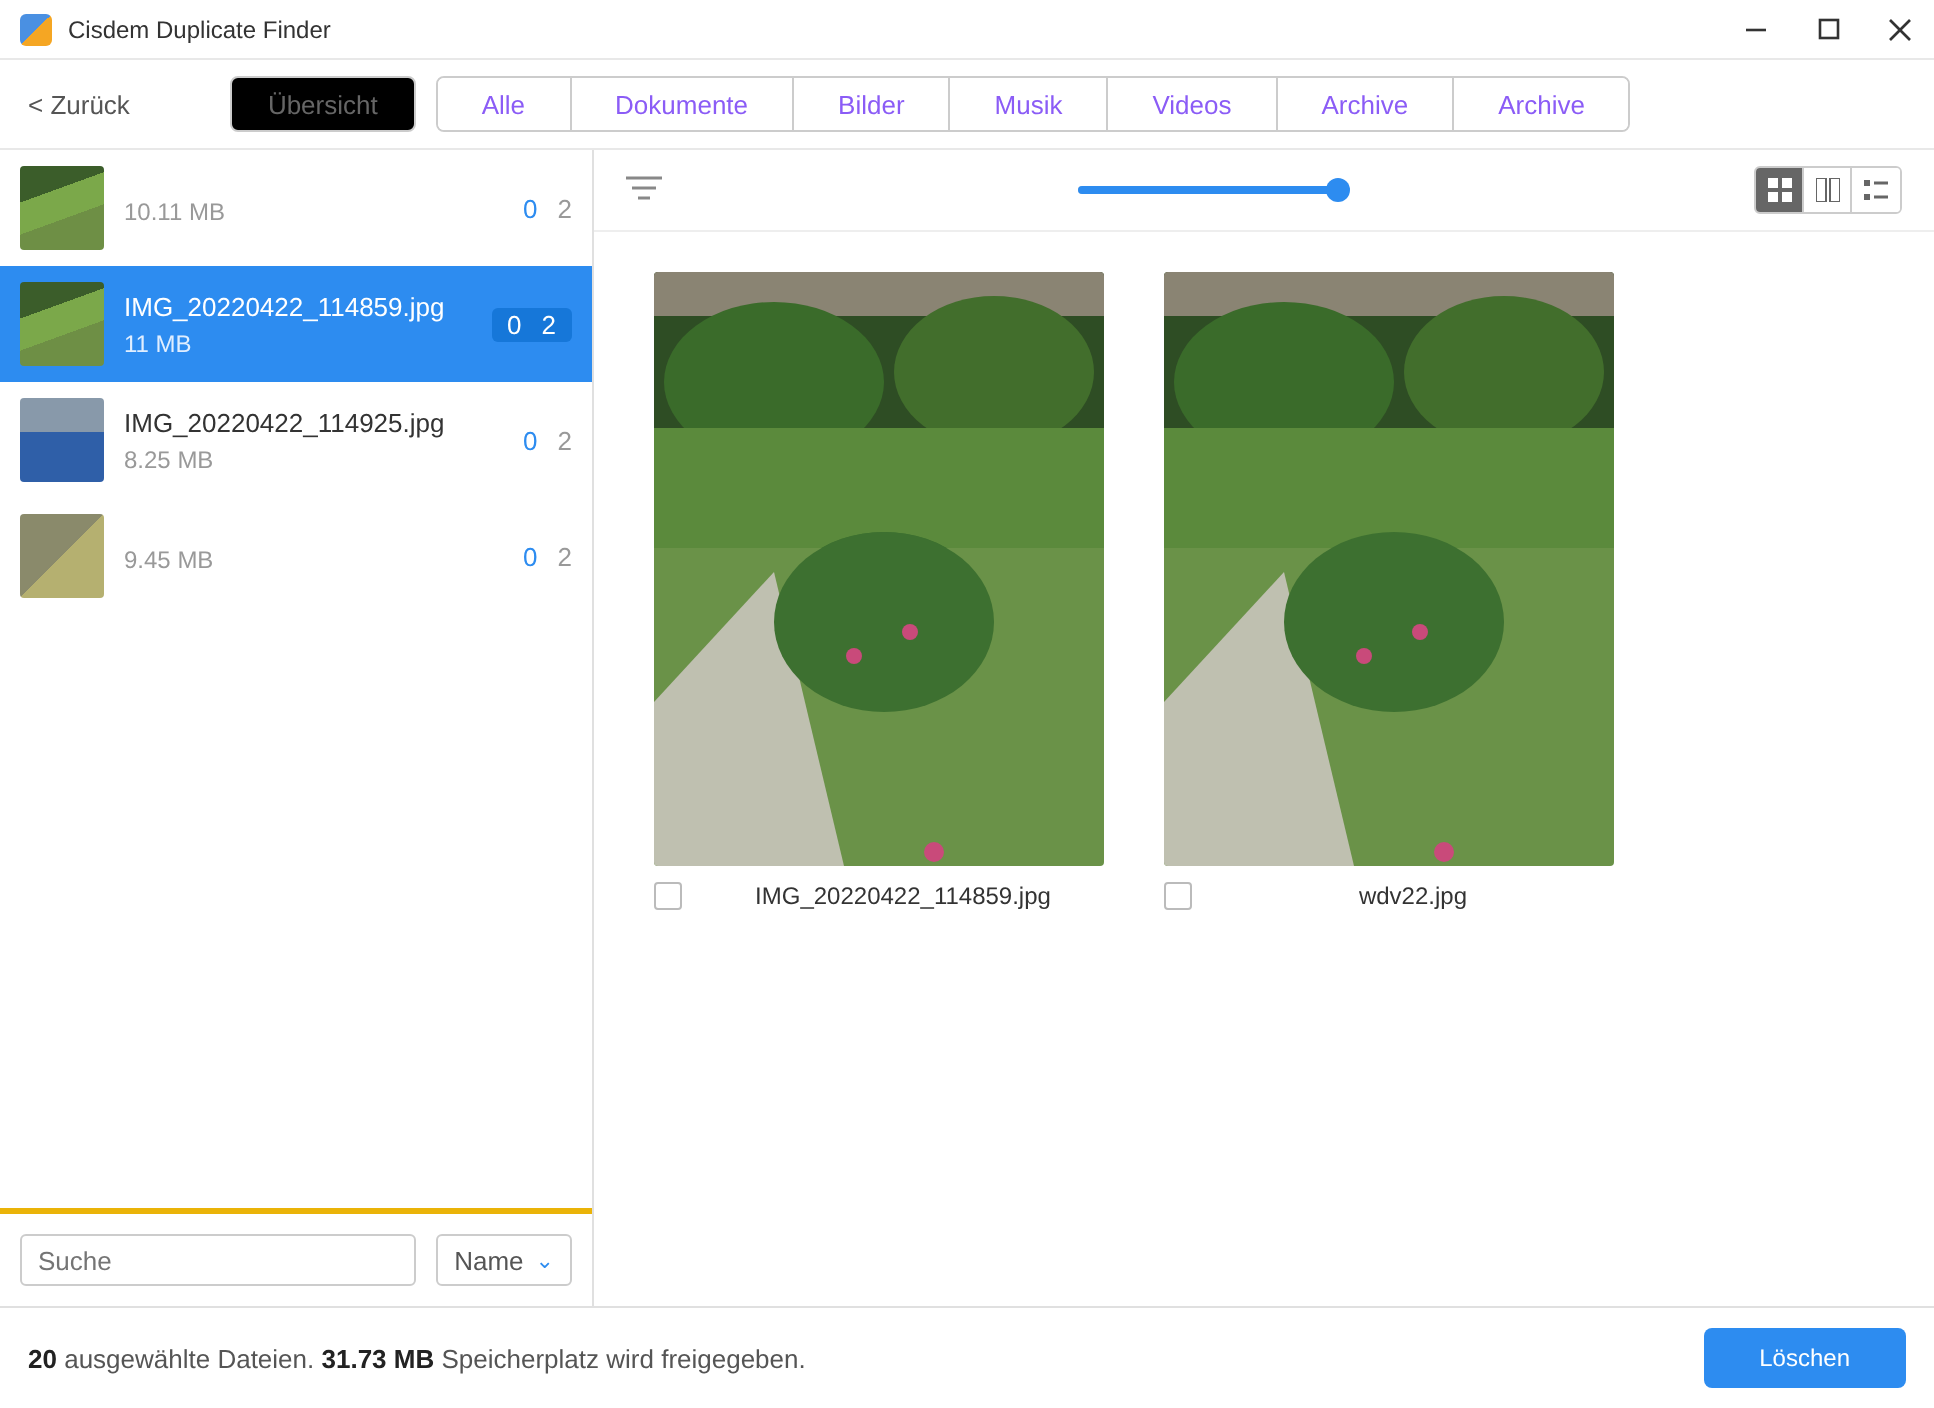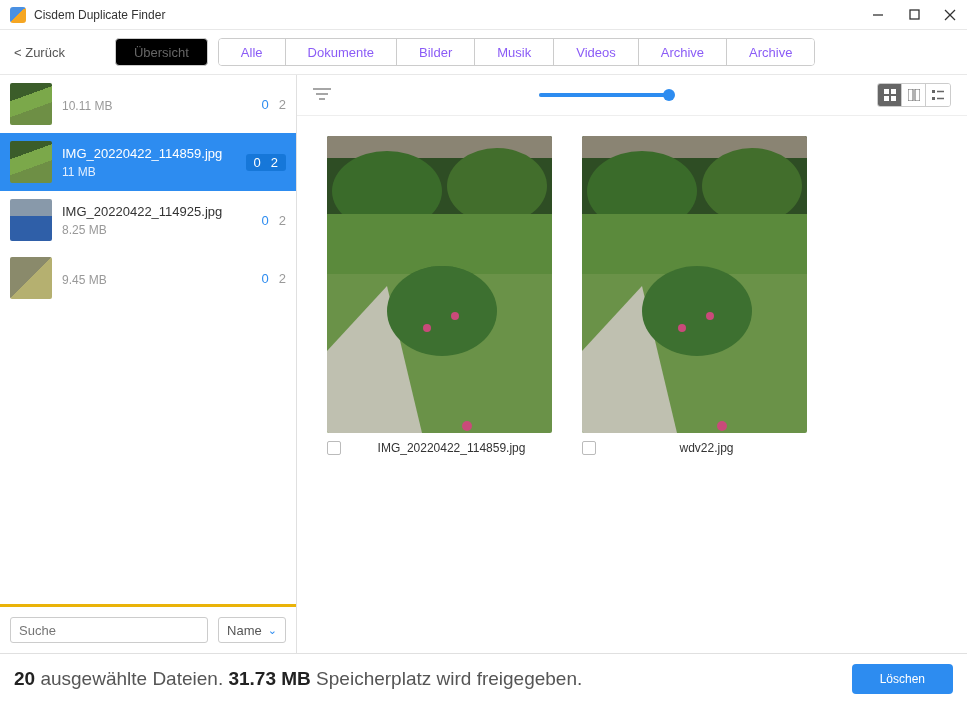--- a/index.html
+++ b/index.html
@@ -62,21 +62,21 @@
 
   .preview-body { flex: 1; display: flex; gap: 30px; padding: 20px 30px; align-items: flex-start; }
   .preview-card { display: flex; flex-direction: column; align-items: center; gap: 8px; }
   .check-row { display: flex; align-items: center; gap: 10px; width: 100%; }
   .checkbox { width: 14px; height: 14px; border: 1px solid #bbb; border-radius: 2px; background: #fff; cursor: pointer; }
   .preview-img { width: 225px; height: 297px; border-radius: 2px; overflow: hidden; }
   .preview-label { font-size: 12px; color: #333; }
 
   
   .status-bar { display: flex; align-items: center; padding: 10px 14px; border-top: 1px solid #e0e0e0; gap: 6px; }
-  .status-text { font-size: 19px; color: #555; }
+  .status-text { font-size: 13px; color: #555; }
   .status-text b { color: #222; }
   .btn-delete { margin-left: auto; background: #2d8cf0; border: none; color: #fff; border-radius: 4px; height: 30px; padding: 0 28px; font-size: 12px; cursor: pointer; }
 </style>
 </head>
 <body>
 
 <div class="title-bar">
   <div class="title-left">
     <div class="app-icon"></div>
     <span class="title-text">Cisdem Duplicate Finder</span>

